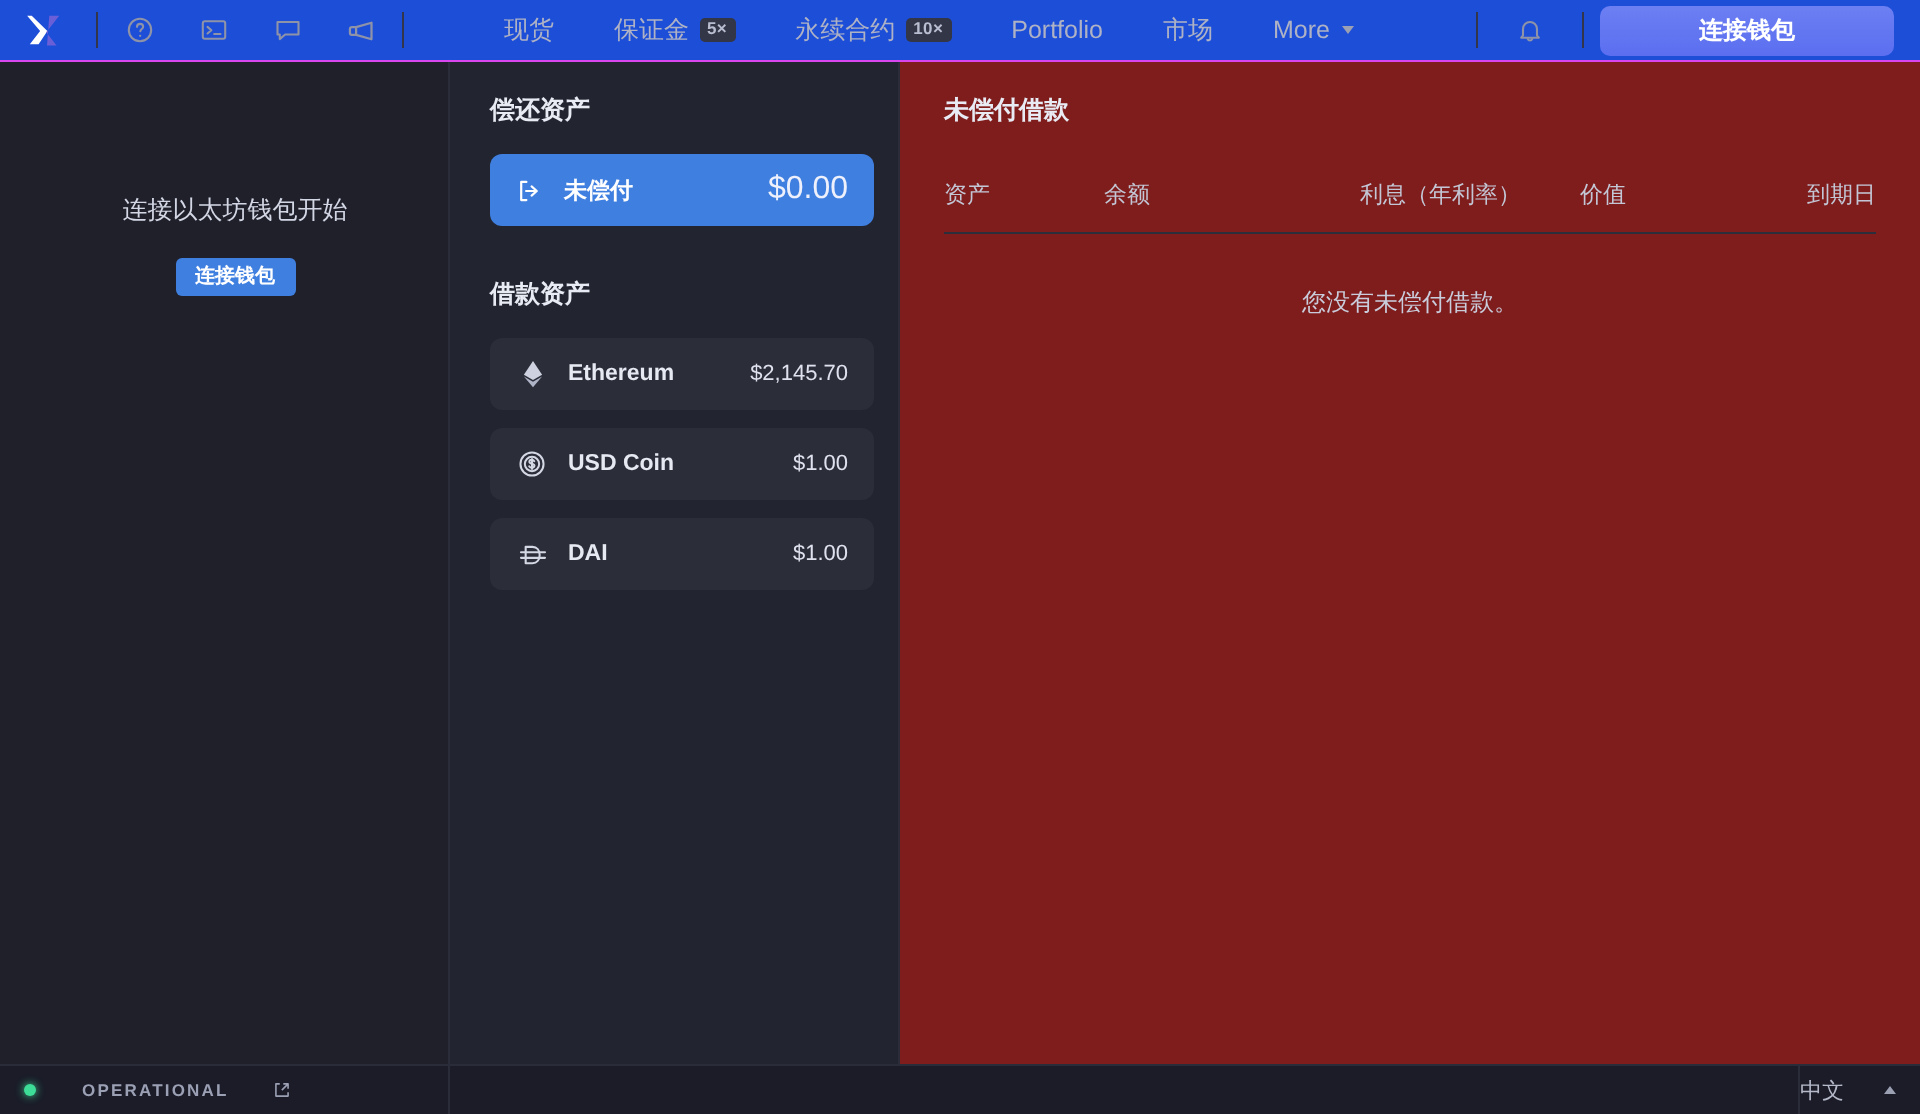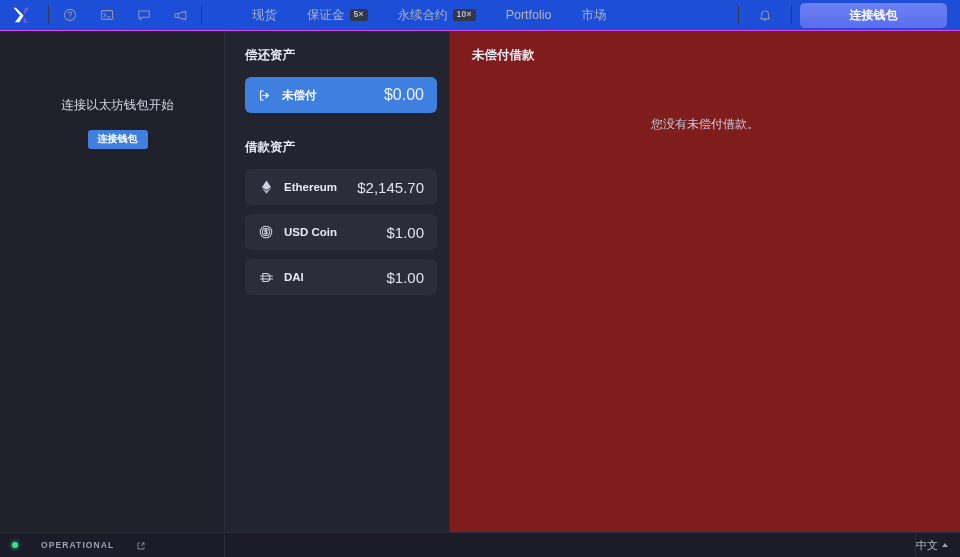--- a/index.html
+++ b/index.html
@@ -250,21 +250,21 @@
   }
 
   .asset-name {
     font-size: 11.5px;
     font-weight: bold;
     color: #e7e9f2;
   }
 
   .asset-price {
     margin-left: auto;
-    font-size: 15px;
+    font-size: 11px;
     color: #dfe2ee;
   }
 
   
   .main {
     flex: 1;
     background: #7f1d1d;
     padding: 16px 22px 0 22px;
     min-width: 0;
   }
@@ -340,21 +340,21 @@
     color: #9ba0b4;
     font-weight: bold;
   }
 
   .footer-right {
     margin-left: auto;
     display: flex;
     align-items: center;
     height: 100%;
     padding-right: 12px;
-    gap: 4px;
+    gap: 20px;
     cursor: pointer;
     border-left: 1px solid #2a2c39;
   }
 
   .lang-text { font-size: 11px; color: #b5b9c9; }
 
   .chev-up {
     display: inline-block;
     width: 0; height: 0;
     border-left: 3.5px solid transparent;
@@ -421,20 +421,24 @@
       </div>
       <div class="nav-item">
         <span>永续合约</span>
         <span class="nav-badge">10×</span>
       </div>
       <div class="nav-item">
         <span>Portfolio</span>
       </div>
       <div class="nav-item">
         <span>市场</span>
+      </div>
+      <div class="nav-item">
+        <span>More</span>
+        <span class="chev"></span>
       </div>
     </div>
 
     <div class="nav-right">
       <div class="nav-sep"></div>
       <div class="bell-wrap">
         <svg width="14" height="14" viewBox="0 0 16 16" fill="none" stroke="#8e93a8" stroke-width="1.2">
           <path d="M4 11.1V7.4a4 4 0 1 1 8 0v3.7l1 1.3H3z" stroke-linejoin="round"></path>
           <path d="M6.7 13.1a1.4 1.4 0 0 0 2.6 0" stroke-linecap="round"></path>
         </svg>
@@ -507,20 +511,27 @@
           <span class="asset-price">$1.00</span>
         </div>
 
       </div>
     </div>
 
     <div class="main">
       <div class="main-title">未偿付借款</div>
 
       <div class="table">
+        <div class="thead">
+          <div class="th c-asset">资产</div>
+          <div class="th c-balance">余额</div>
+          <div class="th c-rate">利息（年利率）</div>
+          <div class="th c-value">价值</div>
+          <div class="th c-due">到期日</div>
+        </div>
         <div class="empty-row">您没有未偿付借款。</div>
       </div>
     </div>
 
   </div>
 
   <div class="footer">
 
     <div class="footer-status">
       <span class="status-dot"></span>

